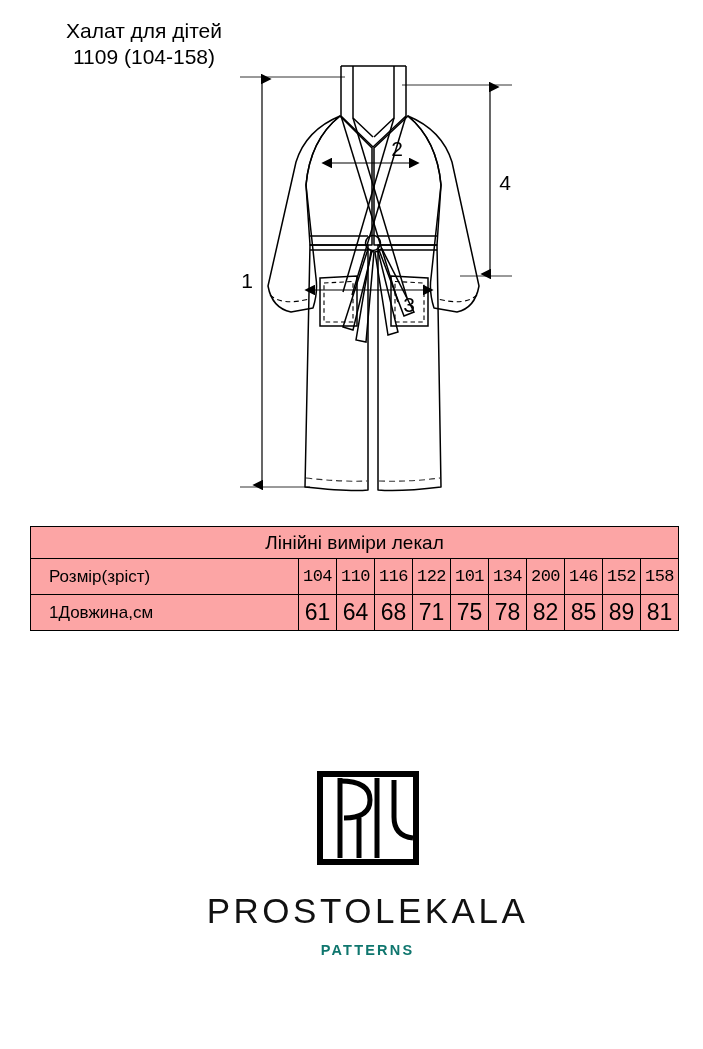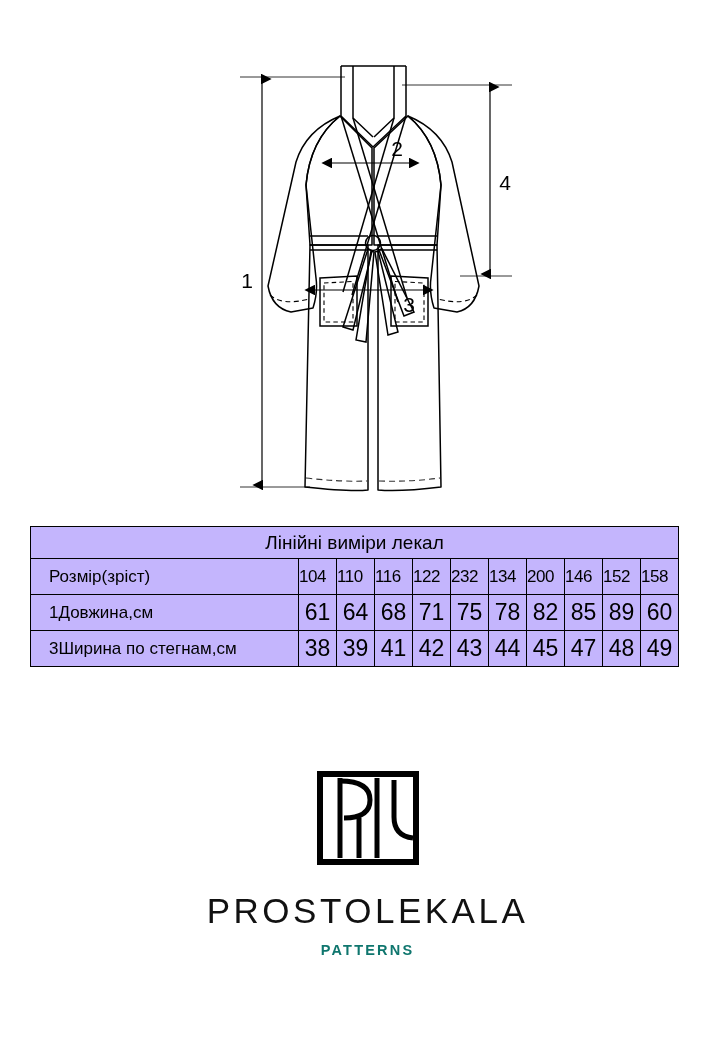--- a/index.html
+++ b/index.html
@@ -48,21 +48,21 @@
     width: 648px;
     border-collapse: collapse;
     table-layout: fixed;
     font-size: 17px;
   }
   #measure-table td, #measure-table th {
     border: 1.6px solid #000;
     padding: 0;
     font-weight: normal;
     color: #000;
-    background: #c4b5fd;
+    background: #fca5a5;
   }
   #measure-table .tbl-title {
     text-align: center;
     font-size: 19px;
     height: 31px;
     line-height: 31px;
   }
   #measure-table .row-label {
     text-align: left;
     padding-left: 18px;
@@ -72,25 +72,26 @@
     white-space: nowrap;
     overflow: hidden;
   }
   #measure-table .val {
     text-align: center;
     height: 35px;
     line-height: 35px;
     font-size: 23px;
   }
   #measure-table .hdr-val {
-    text-align: left;
+    text-align: center;
     height: 35px;
     line-height: 35px;
     font-size: 17px;
     letter-spacing: -0.5px;
+    font-family: Liberation Mono, monospace;
   }
 
   
   #logo-block {
     position: absolute;
     left: 16px;
     top: 770px;
     width: 703px;
     text-align: center;
   }
@@ -110,20 +111,22 @@
     font-size: 14.5px;
     letter-spacing: 2.2px;
     font-weight: bold;
     color: #0f766e;
   }
 </style>
 </head>
 <body>
 
 <div id="title-block">
+  <div class="title-line">Халат для дітей</div>
+  <div class="title-line">1109 (104-158)</div>
 </div>
 
 <div id="tech-drawing">
   <svg width="703" height="480" viewBox="0 0 703 480" xmlns="http://www.w3.org/2000/svg">
     <defs>
       <marker id="arrUp" markerWidth="9" markerHeight="9" refX="4.5" refY="8" orient="auto">
         <path d="M4.5,0 L9,9 L0,9 Z" fill="#000"></path>
       </marker>
       <marker id="arrDown" markerWidth="9" markerHeight="9" refX="4.5" refY="1" orient="auto">
         <path d="M4.5,9 L0,0 L9,0 Z" fill="#000"></path>
@@ -238,54 +241,41 @@
   <thead>
     <tr>
       <th class="tbl-title" colspan="11">Лінійні виміри лекал</th>
     </tr>
     <tr>
       <th class="row-label">Розмір(зріст)</th>
       <th class="hdr-val">104</th>
       <th class="hdr-val">110</th>
       <th class="hdr-val">116</th>
       <th class="hdr-val">122</th>
-      <th class="hdr-val">232</th>
+      <th class="hdr-val">101</th>
       <th class="hdr-val">134</th>
       <th class="hdr-val">200</th>
       <th class="hdr-val">146</th>
       <th class="hdr-val">152</th>
       <th class="hdr-val">158</th>
     </tr>
   </thead>
   <tbody>
     <tr>
       <td class="row-label">1Довжина,см</td>
       <td class="val">61</td>
       <td class="val">64</td>
       <td class="val">68</td>
       <td class="val">71</td>
       <td class="val">75</td>
       <td class="val">78</td>
       <td class="val">82</td>
       <td class="val">85</td>
       <td class="val">89</td>
-      <td class="val">60</td>
-    </tr>
-    <tr>
-      <td class="row-label">3Ширина по стегнам,см</td>
-      <td class="val">38</td>
-      <td class="val">39</td>
-      <td class="val">41</td>
-      <td class="val">42</td>
-      <td class="val">43</td>
-      <td class="val">44</td>
-      <td class="val">45</td>
-      <td class="val">47</td>
-      <td class="val">48</td>
-      <td class="val">49</td>
+      <td class="val">81</td>
     </tr>
   </tbody>
 </table>
 
 <div id="logo-block">
   <svg id="logo-mark" width="104" height="96" viewBox="0 0 104 96">
     <rect x="4" y="4" width="96" height="88" fill="none" stroke="#000" stroke-width="6"></rect>
 
     <line x1="24" y1="8" x2="24" y2="88" stroke="#000" stroke-width="5"></line>
 

